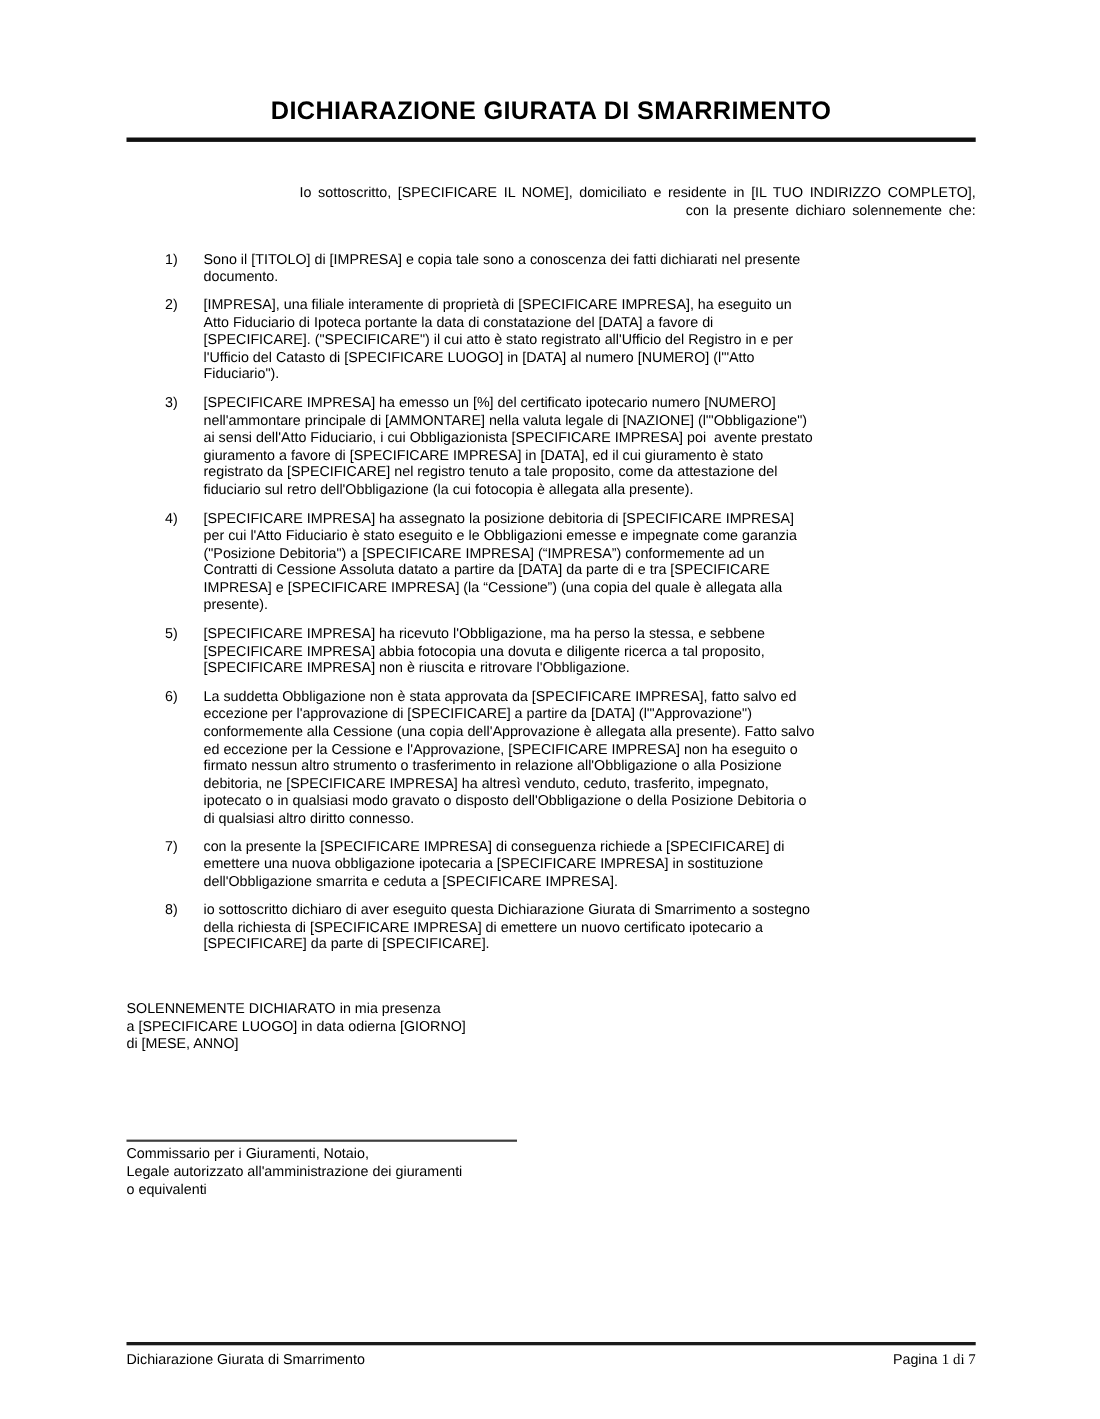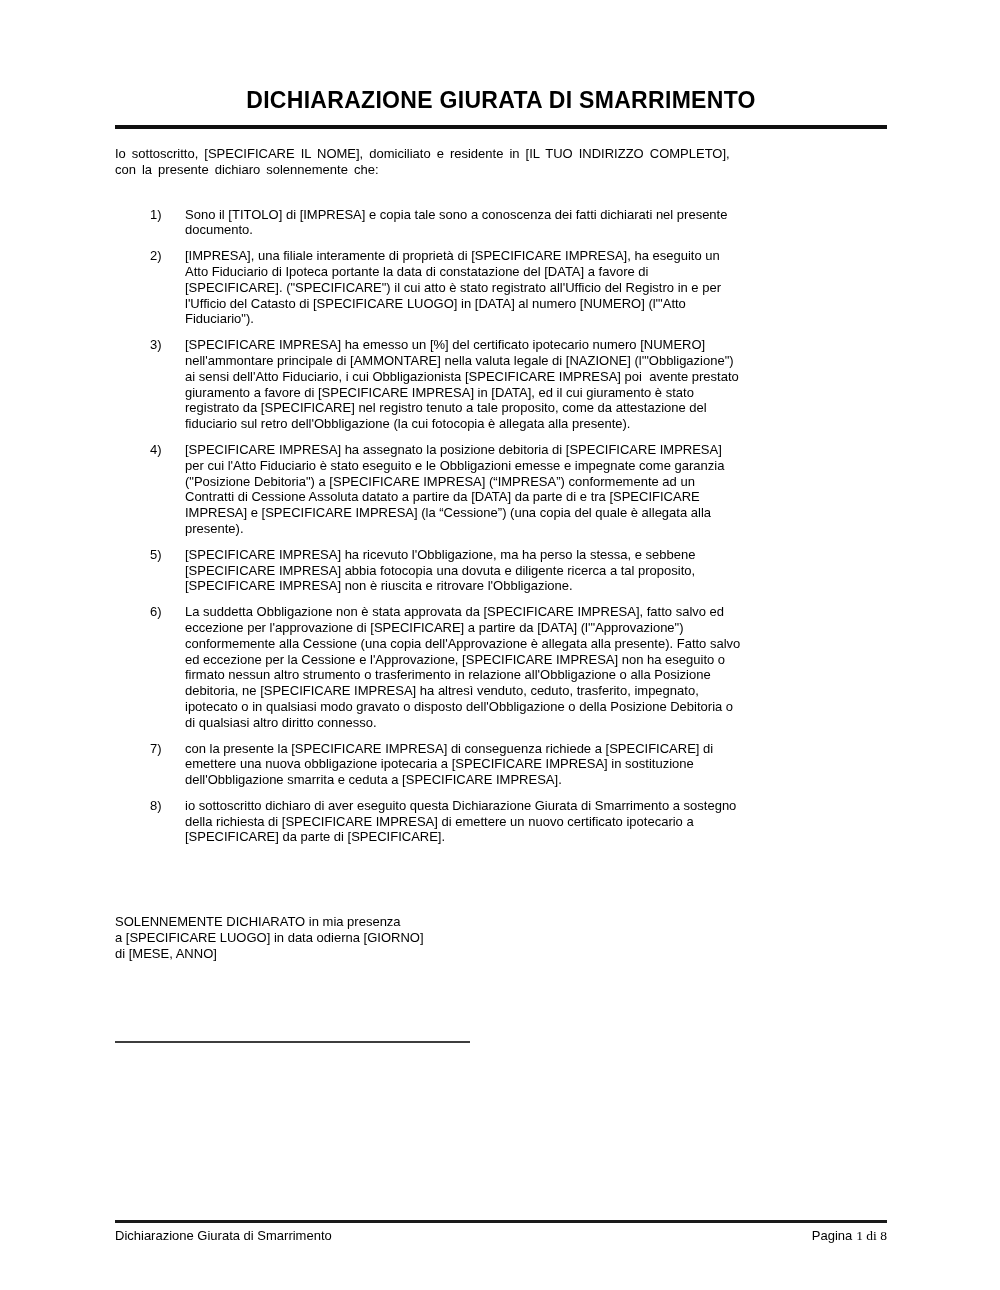--- a/index.html
+++ b/index.html
@@ -29,23 +29,24 @@
     font-size: 23px;
     line-height: 25px;
     letter-spacing: 0.3px;
   }
   .title-rule {
     margin-top: 12px;
     height: 4px;
     background: #101010;
   }
   .intro {
-    margin-top: 17px;
+    margin-top: 38px;
     white-space: pre-line;
     word-spacing: 2.4px;
+    text-align: right;
   }
   .list { margin-top: 29px; }
   .item {
     display: flex;
     margin-bottom: 10px;
   }
   .item-num {
     flex: 0 0 70px;
     width: 70px;
     padding-left: 35px;
@@ -56,21 +57,21 @@
   }
   .date-line {
     margin-top: 36px;
     padding-left: 70px;
   }
   .signed-line {
     margin-top: 42px;
     padding-left: 70px;
   }
   .declaration {
-    margin-top: 69px;
+    margin-top: 43px;
     white-space: pre-line;
     line-height: 16px;
   }
   .sig-line {
     margin-top: 79px;
     width: 355px;
     height: 0;
     border-top: 2px solid #3d3d3d;
   }
   .sig-caption {
@@ -176,26 +177,29 @@
       </div>
     </div>
 
 
 
     <div class="declaration">SOLENNEMENTE DICHIARATO in mia presenza
 a [SPECIFICARE LUOGO] in data odierna [GIORNO]
 di [MESE, ANNO]</div>
 
     <div class="sig-line"></div>
+    <div class="sig-caption">Commissario per i Giuramenti, Notaio,
+Legale autorizzato all'amministrazione dei giuramenti
+o equivalenti</div>
 
   </div>
 
   <div class="footer">
     <div class="footer-rule"></div>
     <div class="footer-row">
       <span>Dichiarazione Giurata di Smarrimento</span>
       <span class="page-num">
         <span>Pagina</span>
-        <span class="page-num-serif">1 di 8</span>
+        <span class="page-num-serif">1 di 7</span>
       </span>
     </div>
   </div>
 </div>
 
 </body></html>

